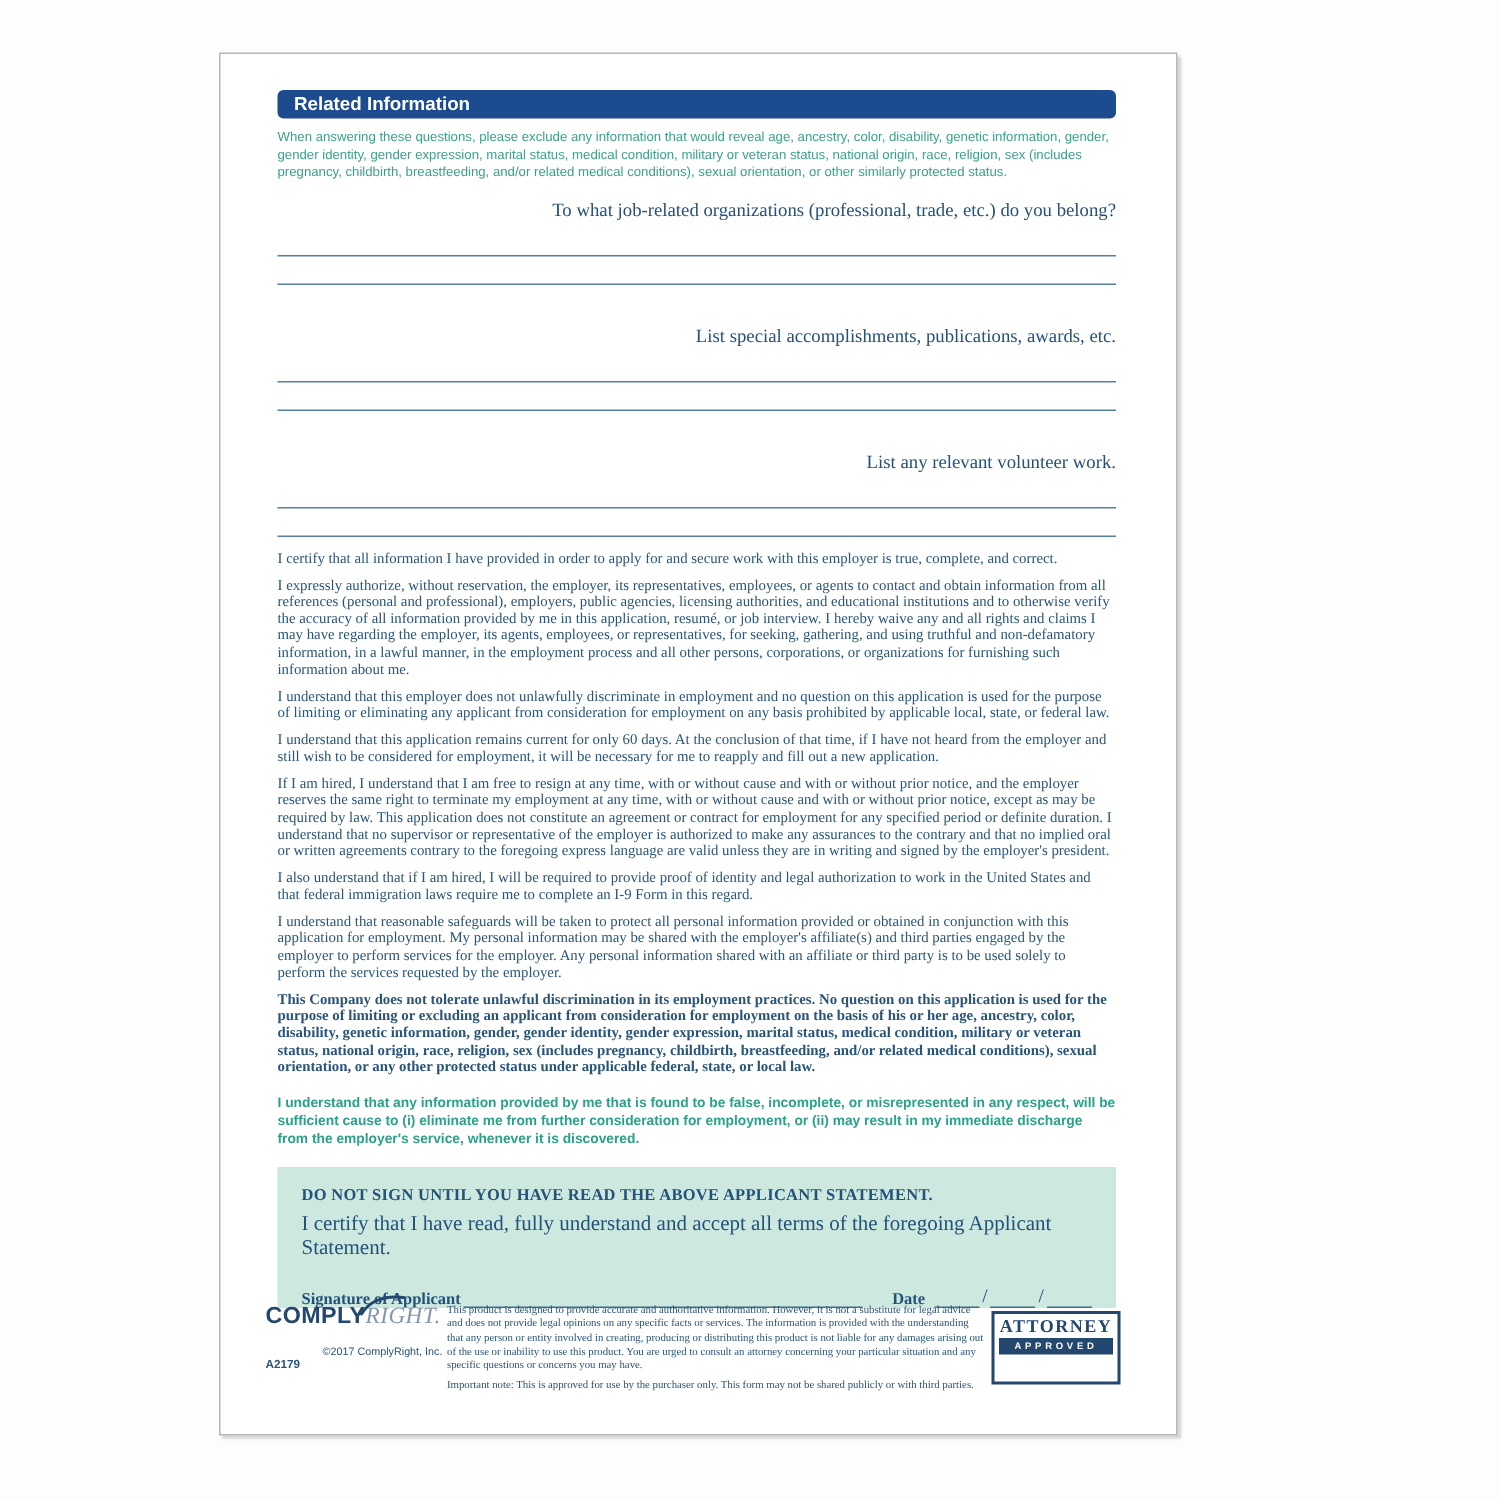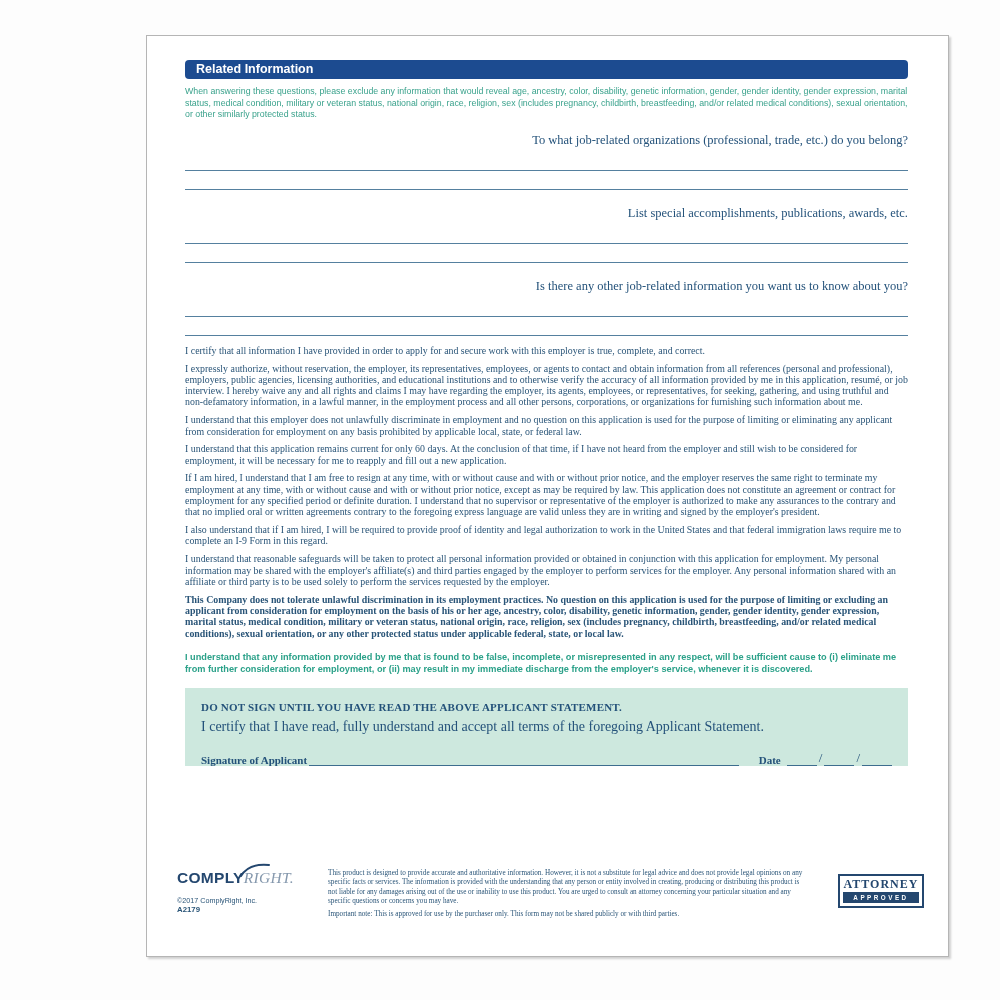--- a/index.html
+++ b/index.html
@@ -1,34 +1,34 @@
 <!DOCTYPE html>
 <html><head>
 <meta charset="utf-8">
 <style>
   * { margin:0; padding:0; box-sizing:border-box; }
   html,body { width:1000px; height:1000px; background:#fdfdfd; font-family:"Liberation Sans",sans-serif; }
   .page {
-    position:absolute; left:146px; top:35px; width:803px; height:922px;
+    position:absolute; left:146px; top:35px; width:639px; height:922px;
     background:#ffffff; border:1px solid #b5b5b5; box-shadow:2px 2px 2px rgba(0,0,0,.18);
   }
   .content { padding:24px 40px 0 38px; }
 
   .section-bar {
     height:19px; background:#1c4b90; border-radius:4px; color:#ffffff;
     font-weight:bold; font-size:12.5px; line-height:19px; padding-left:11px;
     font-family:"Liberation Sans",sans-serif;
   }
   .intro {
     margin-top:7px; font-size:8.8px; line-height:11.6px; color:#3aa28c;
     font-family:"Liberation Sans",sans-serif;
   }
 
   .qblock { margin-top:12px; }
-  .qblock + .qblock { margin-top:16px; }
+  .qblock + .qblock { margin-top:27px; }
   .qrow { display:flex; align-items:flex-end; height:20px;
           font-family:"Liberation Serif",serif; font-size:12.5px; color:#24527a;flex-direction:column; }
   .qrow .fill-line { flex:1; border-bottom:1px solid #55809f; margin-left:6px; height:15px; }
   .blank-line { border-bottom:1px solid #55809f; height:18.5px; }
 
   .stmt-bar { margin-top:24px; }
 
   .para { margin-top:6.5px; font-family:"Liberation Serif",serif;
           font-size:9.9px; line-height:11.3px; color:#2a5578; }
   .para.first { margin-top:9px; }
@@ -42,35 +42,35 @@
   .sig-certify { margin-top:6px; font-family:"Liberation Serif",serif;
                  font-size:14px; color:#24527a; }
   .sig-row { display:flex; align-items:flex-end; margin-top:15px;
              font-family:"Liberation Serif",serif; font-weight:bold;
              font-size:11px; color:#24527a; }
   .sig-row .fill-line { flex:1; border-bottom:1px solid #3d6d8e; height:13px; margin:0 2px; }
   .sig-row .date-label { margin-left:18px; margin-right:6px; }
   .sig-row .date-seg { width:30px; border-bottom:1px solid #3d6d8e; height:13px; }
   .sig-row .slash { font-weight:normal; margin:0 2px; font-size:13px; }
 
-  .footer { position:absolute; left:30px; right:24px; top:833px; display:flex; gap:33px; }
+  .footer { position:absolute; left:30px; right:37px; top:833px; display:flex; gap:3px; }
   .logo-col { width:118px; flex:none; }
   .logo { position:relative; white-space:nowrap; }
   .logo .comply { font-family:"Liberation Sans",sans-serif; font-weight:bold;
                   font-size:15.5px; color:#24476f; letter-spacing:.3px; }
   .logo .right { font-family:"Liberation Serif",serif; font-style:italic;
                  font-size:15.5px; color:#8598ad; letter-spacing:.3px; }
   .logo svg { position:absolute; left:62px; top:-7px; }
-  .copyright { margin-top:9px; font-size:7.2px; color:#2a5578; }
+  .copyright { margin-top:9px; font-size:7.2px; color:#2a5578;text-align:right; }
   .sku { font-weight:bold; font-size:7.8px; color:#2a5578; }
   .fineprint { flex:1; font-family:"Liberation Serif",serif; font-size:7.2px;
                line-height:9.3px; color:#2a5578; }
   .fineprint p + p { margin-top:4px; }
   .badge { width:86px; flex:none; margin-top:5px; }
-  .badge-box { border:2px solid #24476f; background:#fff; padding:1px 3px 3px; }
+  .badge-box { border:2px solid #24476f; background:#fff; padding:1px 3px 18px; }
   .badge-top { font-family:"Liberation Serif",serif; font-weight:bold; font-size:12px;
                color:#24476f; text-align:center; letter-spacing:1px; }
   .badge-band { margin-top:0px; background:#24476f; color:#ffffff; text-align:center;
                 font-size:6.3px; font-weight:bold; letter-spacing:2.5px; padding:2px 0 1.5px; }
   .page-num { position:absolute; left:0; right:0; top:884px; text-align:center;
               font-weight:bold; font-size:12.5px; color:#1c4b90; }
 </style>
 </head>
 <body>
 
@@ -94,29 +94,29 @@
 
     <div class="qblock">
       <div class="qrow">
         <span>List special accomplishments, publications, awards, etc.</span>
         <span class="fill-line"></span>
       </div>
       <div class="blank-line"></div>
       <div class="blank-line"></div>
     </div>
 
-
     <div class="qblock">
       <div class="qrow">
-        <span>Is there any other job-related information you want us to know about you?</span>
+        <span>List any relevant volunteer work.</span>
         <span class="fill-line"></span>
       </div>
       <div class="blank-line"></div>
       <div class="blank-line"></div>
     </div>
+
 
 
     <p class="para first">I certify that all information I have provided in order to apply for and secure work with this employer is true, complete, and correct.</p>
     <p class="para">I expressly authorize, without reservation, the employer, its representatives, employees, or agents to contact and obtain information from all references (personal and professional), employers, public agencies, licensing authorities, and educational institutions and to otherwise verify the accuracy of all information provided by me in this application, resumé, or job interview. I hereby waive any and all rights and claims I may have regarding the employer, its agents, employees, or representatives, for seeking, gathering, and using truthful and non-defamatory information, in a lawful manner, in the employment process and all other persons, corporations, or organizations for furnishing such information about me.</p>
     <p class="para">I understand that this employer does not unlawfully discriminate in employment and no question on this application is used for the purpose of limiting or eliminating any applicant from consideration for employment on any basis prohibited by applicable local, state, or federal law.</p>
     <p class="para">I understand that this application remains current for only 60 days. At the conclusion of that time, if I have not heard from the employer and still wish to be considered for employment, it will be necessary for me to reapply and fill out a new application.</p>
     <p class="para">If I am hired, I understand that I am free to resign at any time, with or without cause and with or without prior notice, and the employer reserves the same right to terminate my employment at any time, with or without cause and with or without prior notice, except as may be required by law. This application does not constitute an agreement or contract for employment for any specified period or definite duration. I understand that no supervisor or representative of the employer is authorized to make any assurances to the contrary and that no implied oral or written agreements contrary to the foregoing express language are valid unless they are in writing and signed by the employer's president.</p>
     <p class="para">I also understand that if I am hired, I will be required to provide proof of identity and legal authorization to work in the United States and that federal immigration laws require me to complete an I-9 Form in this regard.</p>
     <p class="para">I understand that reasonable safeguards will be taken to protect all personal information provided or obtained in conjunction with this application for employment. My personal information may be shared with the employer's affiliate(s) and third parties engaged by the employer to perform services for the employer. Any personal information shared with an affiliate or third party is to be used solely to perform the services requested by the employer.</p>
     <p class="para bold-navy">This Company does not tolerate unlawful discrimination in its employment practices. No question on this application is used for the purpose of limiting or excluding an applicant from consideration for employment on the basis of his or her age, ancestry, color, disability, genetic information, gender, gender identity, gender expression, marital status, medical condition, military or veteran status, national origin, race, religion, sex (includes pregnancy, childbirth, breastfeeding, and/or related medical conditions), sexual orientation, or any other protected status under applicable federal, state, or local law.</p>

